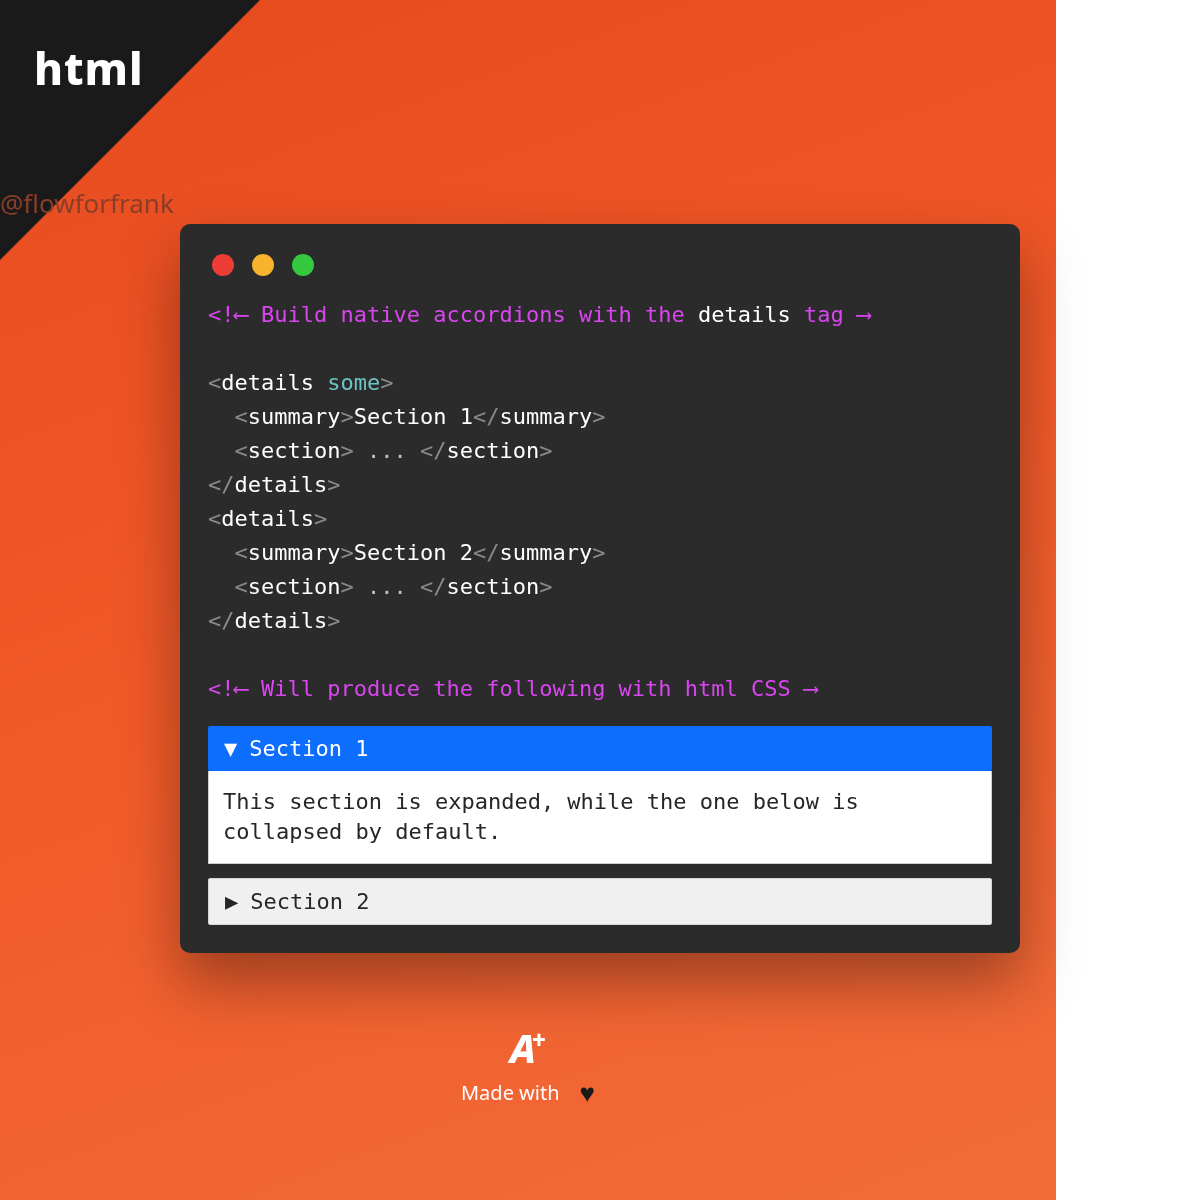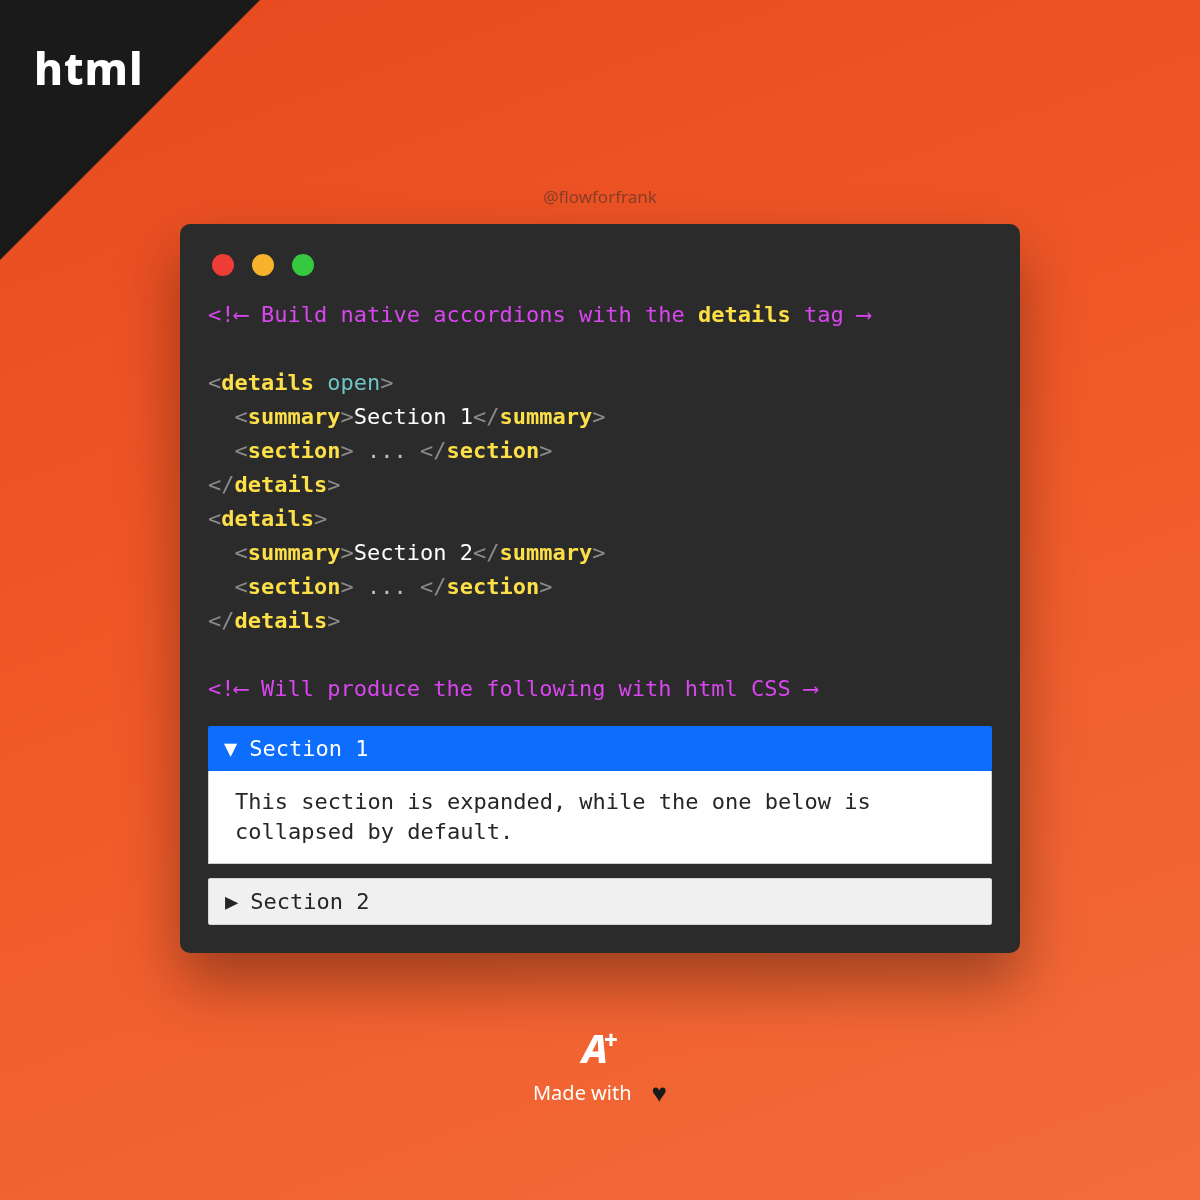--- a/index.html
+++ b/index.html
@@ -1,39 +1,39 @@
 <!DOCTYPE html>
 <html><head>
 <meta charset="utf-8">
 <style>
   html,body{margin:0;padding:0;width:1200px;height:1200px;overflow:hidden;font-family:ui-monospace,SFMono-Regular,Menlo,Consolas,monospace;}
-  .canvas{position:relative;width:1200px;height:1200px;background:linear-gradient(160deg,#e64a1f 0%,#f15a29 50%,#f26c3a 100%);}
+  .canvas{position:relative;width:1056px;height:1200px;background:linear-gradient(160deg,#e64a1f 0%,#f15a29 50%,#f26c3a 100%);}
   
   .corner{position:absolute;top:0;left:0;width:0;height:0;border-top:260px solid #1a1a1a;border-right:260px solid transparent;}
   .brand{position:absolute;top:38px;left:34px;color:#fff;font-weight:800;font-size:44px;letter-spacing:1px;font-family:system-ui,-apple-system,Segoe UI,Helvetica,Arial,sans-serif;}
-  .handle{position:absolute;top:185px;left:0;right:0;text-align:center;color:#8a3e28;font-size:17px;font-family:system-ui,-apple-system,Segoe UI,Helvetica,Arial,sans-serif;}
+  .handle{position:absolute;top:185px;left:0;right:0;color:#8a3e28;font-size:26px;font-family:system-ui,-apple-system,Segoe UI,Helvetica,Arial,sans-serif;}
   
   .win{position:absolute;top:224px;left:180px;width:840px;background:#2b2b2b;border-radius:10px;box-shadow:0 30px 60px rgba(0,0,0,.35);padding:24px 28px 28px 28px;box-sizing:border-box;}
   .dots{display:flex;gap:18px;padding:6px 4px 22px 4px;}
   .dot{width:22px;height:22px;border-radius:50%;}
   .red{background:#ee3c36;}
   .yel{background:#f6b32b;}
   .grn{background:#34c93f;}
   pre.code{margin:0;color:#fff;font-size:22px;line-height:34px;white-space:pre;}
   .cm{color:#d946ef;}
   .br{color:#8b8b8b;}
-  .tag{color:#fde047;font-weight:bold;}
+  .tag{color:#ffffff;}
   .attr{color:#6ec4c4;}
   .txt{color:#ffffff;}
   .dim{color:#bfbfbf;}
   
   .preview{margin-top:20px;font-size:22px;}
   .acc-head{display:flex;align-items:center;gap:12px;padding:10px 16px;border-radius:2px;}
   .acc-open{background:#0d6efd;color:#fff;}
-  .acc-body{background:#fff;color:#262626;padding:16px 26px;line-height:30px;border:1px solid #cfcfcf;border-top:none;margin-bottom:14px;}
+  .acc-body{background:#fff;color:#262626;padding:16px 14px;line-height:30px;border:1px solid #cfcfcf;border-top:none;margin-bottom:14px;}
   .acc-closed{background:#f0f0f0;color:#262626;border:1px solid #d5d5d5;}
   
   .footer{position:absolute;bottom:90px;left:0;right:0;text-align:center;color:#fff;font-family:system-ui,-apple-system,Segoe UI,Helvetica,Arial,sans-serif;}
   .logo{font-weight:800;font-size:40px;font-style:italic;line-height:1;}
   .logo .plus{font-size:24px;vertical-align:super;font-style:normal;margin-left:-4px;}
   .made{margin-top:6px;font-size:20px;display:flex;align-items:center;justify-content:center;gap:20px;}
 </style>
 </head>
 <body>
 
@@ -44,21 +44,21 @@
 
   <div class="win">
     <div class="dots">
       <div class="dot red"></div>
       <div class="dot yel"></div>
       <div class="dot grn"></div>
     </div>
 
 <pre class="code"><span class="cm"><span>&lt;</span><span>!</span><span>⟵</span> <span>Build native accordions with the </span></span><span class="tag">details</span><span class="cm"><span> tag</span> <span>⟶</span></span>
 
-<span class="br">&lt;</span><span class="tag">details</span> <span class="attr">open</span><span class="br">&gt;</span>
+<span class="br">&lt;</span><span class="tag">details</span> <span class="attr">some</span><span class="br">&gt;</span>
   <span class="br">&lt;</span><span class="tag">summary</span><span class="br">&gt;</span><span class="txt">Section 1</span><span class="br">&lt;</span><span class="br">/</span><span class="tag">summary</span><span class="br">&gt;</span>
   <span class="br">&lt;</span><span class="tag">section</span><span class="br">&gt;</span><span class="dim"> ... </span><span class="br">&lt;</span><span class="br">/</span><span class="tag">section</span><span class="br">&gt;</span>
 <span class="br">&lt;</span><span class="br">/</span><span class="tag">details</span><span class="br">&gt;</span>
 <span class="br">&lt;</span><span class="tag">details</span><span class="br">&gt;</span>
   <span class="br">&lt;</span><span class="tag">summary</span><span class="br">&gt;</span><span class="txt">Section 2</span><span class="br">&lt;</span><span class="br">/</span><span class="tag">summary</span><span class="br">&gt;</span>
   <span class="br">&lt;</span><span class="tag">section</span><span class="br">&gt;</span><span class="dim"> ... </span><span class="br">&lt;</span><span class="br">/</span><span class="tag">section</span><span class="br">&gt;</span>
 <span class="br">&lt;</span><span class="br">/</span><span class="tag">details</span><span class="br">&gt;</span>
 
 <span class="cm"><span>&lt;</span><span>!</span><span>⟵</span> <span>Will produce the following with html CSS</span> <span>⟶</span></span></pre>
 

